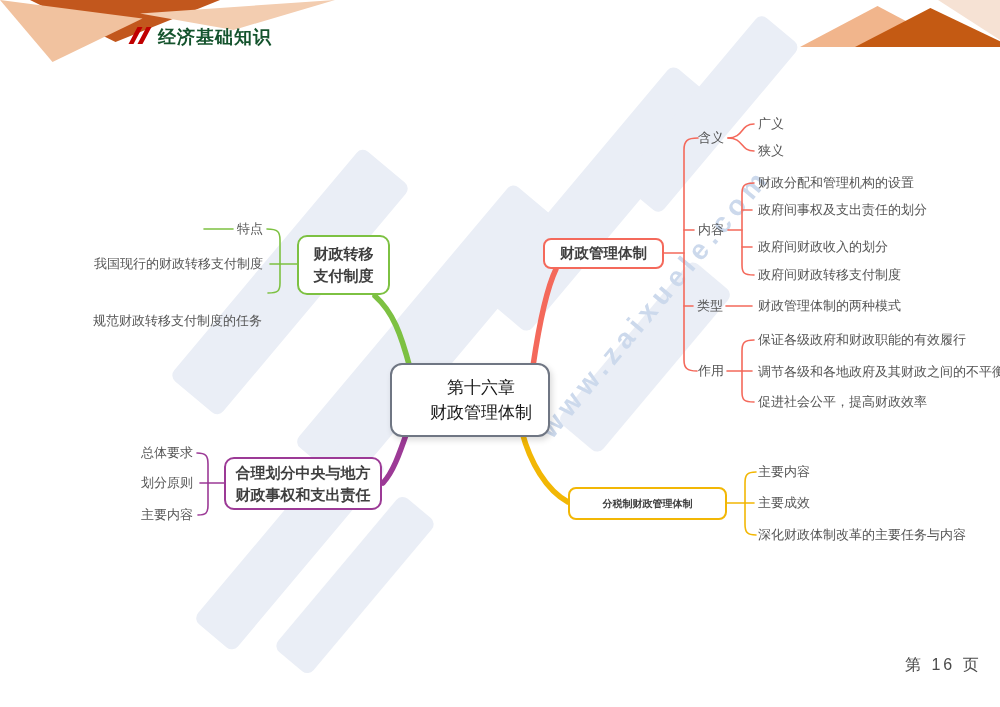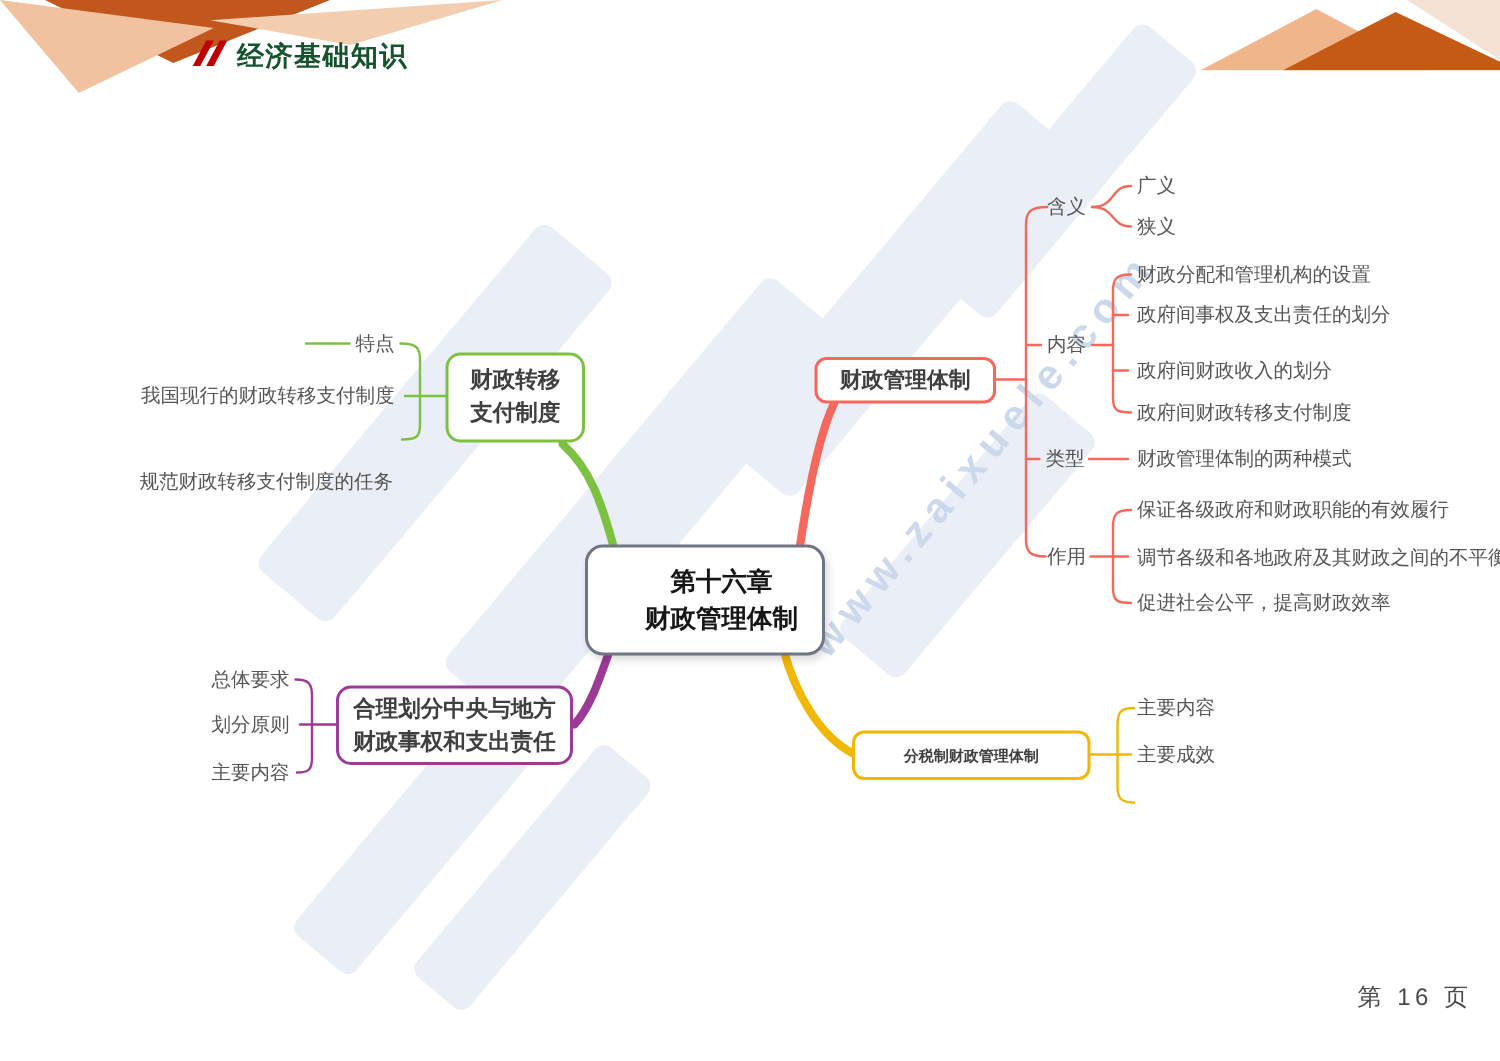--- a/index.html
+++ b/index.html
@@ -16,21 +16,21 @@
   .hdr-title{position:absolute;left:158px;top:25px;font-size:18px;font-weight:bold;color:#14532d;letter-spacing:1px;}
   .footer{position:absolute;left:905px;top:655px;font-size:16px;color:#4a4a4a;letter-spacing:3px;}
 
   
   .deco{position:absolute;}
 
   
   .node{position:absolute;background:#fff;display:flex;flex-direction:column;align-items:center;
         justify-content:center;text-align:center;color:#3f3f3f;font-weight:600;box-sizing:border-box;}
   .node-root{left:390px;top:363px;width:160px;height:74px;border:2.5px solid #6F7683;border-radius:12px;
-             font-size:17px;font-weight:bold;color:#161616;line-height:1.5;box-shadow:2px 3px 6px rgba(0,0,0,.15);padding-left:22px;}
+             font-size:17px;font-weight:normal;color:#161616;line-height:1.5;box-shadow:2px 3px 6px rgba(0,0,0,.15);padding-left:22px;}
   .node-green{left:297px;top:235px;width:93px;height:60px;border:2px solid #7DC142;border-radius:10px;
               font-size:15px;line-height:1.45;}
   .node-red{left:543px;top:238px;width:121px;height:31px;border:2px solid #F4695B;border-radius:8px;font-size:14.5px;}
   .node-purple{left:224px;top:457px;width:158px;height:53px;border:2px solid #9C3A96;border-radius:10px;
                font-size:15px;line-height:1.45;}
   .node-yellow{left:568px;top:487px;width:159px;height:33px;border:2px solid #F2B705;border-radius:8px;font-size:10px;}
 
   
   .leaf{position:absolute;font-size:13px;color:#555;white-space:nowrap;line-height:16px;}
   .leaf.ra{text-align:left;}
@@ -147,16 +147,17 @@
   <span class="leaf" style="left:758px;top:332px;">保证各级政府和财政职能的有效履行</span>
   <span class="leaf" style="left:758px;top:364px;">调节各级和各地政府及其财政之间的不平衡</span>
   <span class="leaf" style="left:758px;top:394px;">促进社会公平，提高财政效率</span>
 
   <span class="leaf ra" style="right:807px;top:445px;">总体要求</span>
   <span class="leaf ra" style="right:807px;top:475px;">划分原则</span>
   <span class="leaf ra" style="right:807px;top:507px;">主要内容</span>
 
   <span class="leaf" style="left:758px;top:464px;">主要内容</span>
   <span class="leaf" style="left:758px;top:495px;">主要成效</span>
+  <span class="leaf" style="left:758px;top:527px;">深化财政体制改革的主要任务与内容</span>
 
   <div class="footer">第 16 页</div>
 
 </div>
 
 </body></html>

